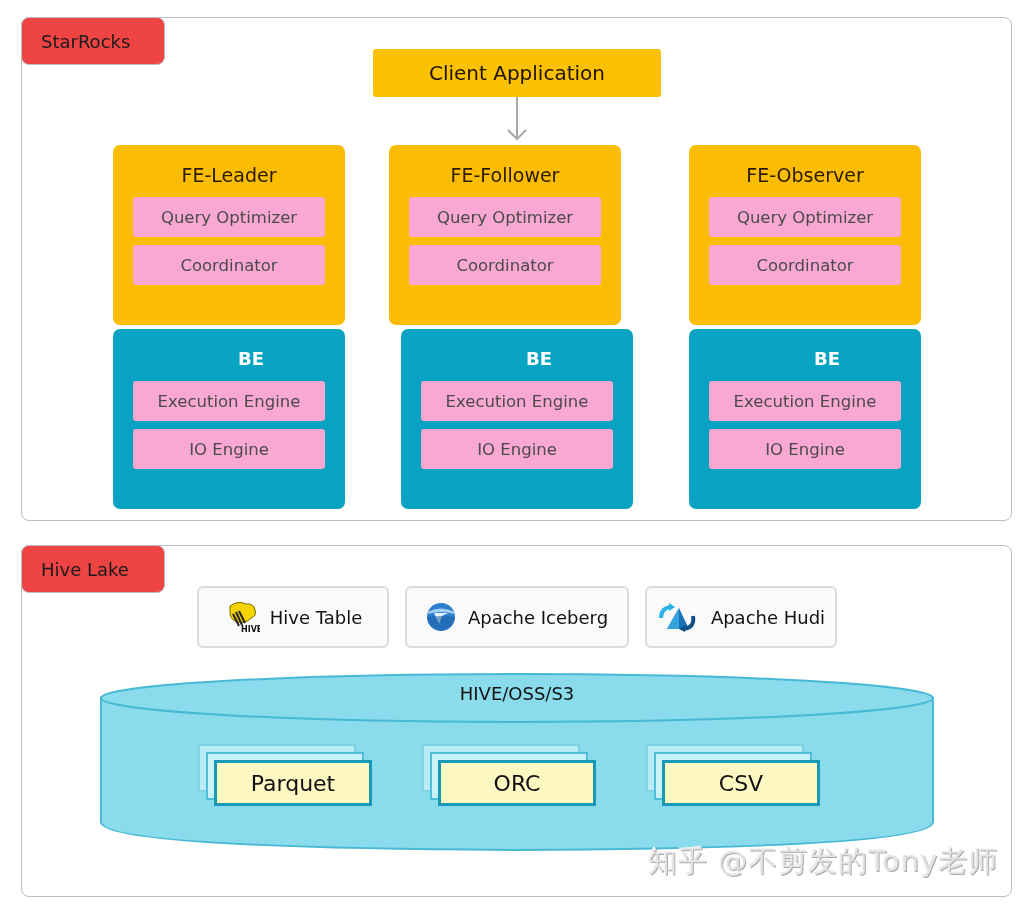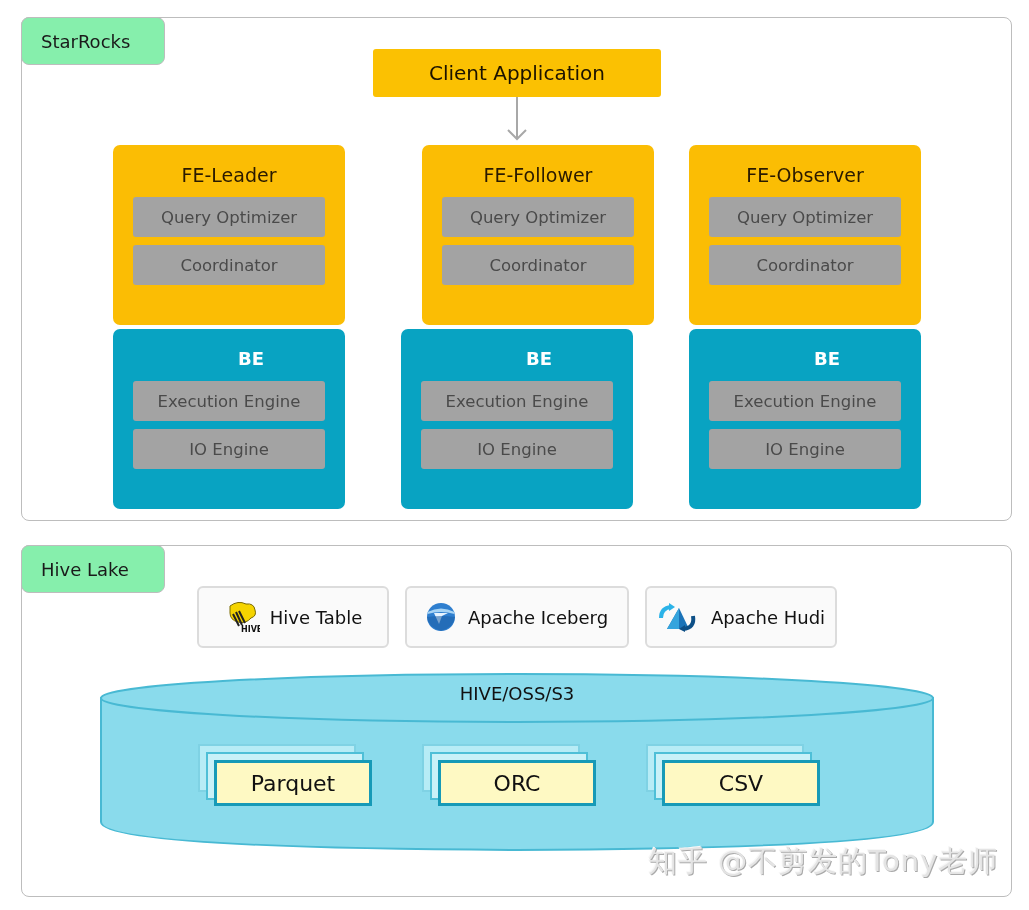--- a/index.html
+++ b/index.html
@@ -4,37 +4,37 @@
 <style>
   html, body { margin: 0; padding: 0; background: #ffffff; }
   body { width: 1029px; height: 910px; position: relative; overflow: hidden;
          font-family: "DejaVu Sans", "Liberation Sans", sans-serif; }
 
   .section { position: absolute; left: 21px; width: 991px; border: 1px solid #bdbdbd;
              border-radius: 8px; background: #fff; box-sizing: border-box; }
   #sec-starrocks { top: 17px; height: 504px; }
   #sec-datalake { top: 545px; height: 352px; }
   .tab { position: absolute; left: -1px; top: -1px; width: 144px; height: 48px;
-         background: #86efac; border: 1px solid #bdbdbd; border-radius: 8px;
+         background: #ef4444; border: 1px solid #bdbdbd; border-radius: 8px;
          box-sizing: border-box; font-size: 18px; font-weight: 500; color: #1a1a1a;
          display: flex; align-items: center; padding-left: 19px; }
 
   .client { position: absolute; left: 373px; top: 49px; width: 288px; height: 48px;
             background: #fbc102; border-radius: 3px; display: flex; align-items: center;
             justify-content: center; font-size: 20px; color: #1c1300; }
   .arrow { position: absolute; left: 503px; top: 97px; width: 28px; height: 46px; }
 
   .node { position: absolute; width: 232px; height: 180px; border-radius: 7px;
           box-sizing: border-box; padding-top: 16px; }
   .node.fe { background: #fbbd04; }
   .node.be { background: #08a3c2; }
   .node-title { text-align: center; font-size: 19px; height: 28px; line-height: 28px; margin-bottom: 8px; }
   .fe .node-title { color: #2a1a00; }
   .be .node-title { color: #ffffff; font-weight: bold; font-size: 18px; padding-left: 44px; }
-  .box { margin: 0 auto 8px auto; width: 192px; height: 40px; background: #a3a3a3;
+  .box { margin: 0 auto 8px auto; width: 192px; height: 40px; background: #f9a8d4;
          border-radius: 3px; display: flex; align-items: center; justify-content: center;
          font-size: 16.5px; color: #4a4a4a; }
 
   .fmt { position: absolute; top: 586px; height: 62px; background: #fafafa;
          border: 2px solid #dcdcdc; border-radius: 6px; box-sizing: border-box;
          display: flex; align-items: center; justify-content: center; gap: 10px;
          font-size: 18px; color: #111; }
   .fmt svg { flex: none; }
 
   .cyl { position: absolute; left: 99px; top: 672px; width: 836px; height: 180px; }
@@ -63,21 +63,21 @@
 <svg class="arrow" viewBox="0 0 28 46">
   <line x1="14" y1="0" x2="14" y2="42" stroke="#a8a8a8" stroke-width="2"></line>
   <polyline points="5,33 14,42 23,33" fill="none" stroke="#a8a8a8" stroke-width="2"></polyline>
 </svg>
 
 <div class="node fe" style="left:113px; top:145px;">
   <div class="node-title">FE-Leader</div>
   <div class="box">Query Optimizer</div>
   <div class="box">Coordinator</div>
 </div>
-<div class="node fe" style="left:422px; top:145px;">
+<div class="node fe" style="left:389px; top:145px;">
   <div class="node-title">FE-Follower</div>
   <div class="box">Query Optimizer</div>
   <div class="box">Coordinator</div>
 </div>
 <div class="node fe" style="left:689px; top:145px;">
   <div class="node-title">FE-Observer</div>
   <div class="box">Query Optimizer</div>
   <div class="box">Coordinator</div>
 </div>
 

